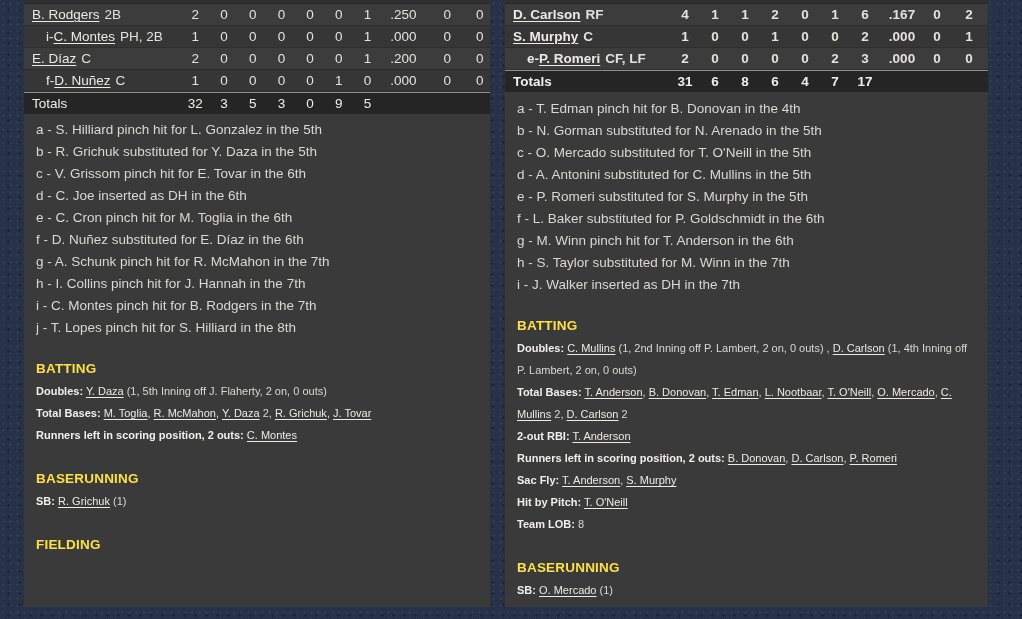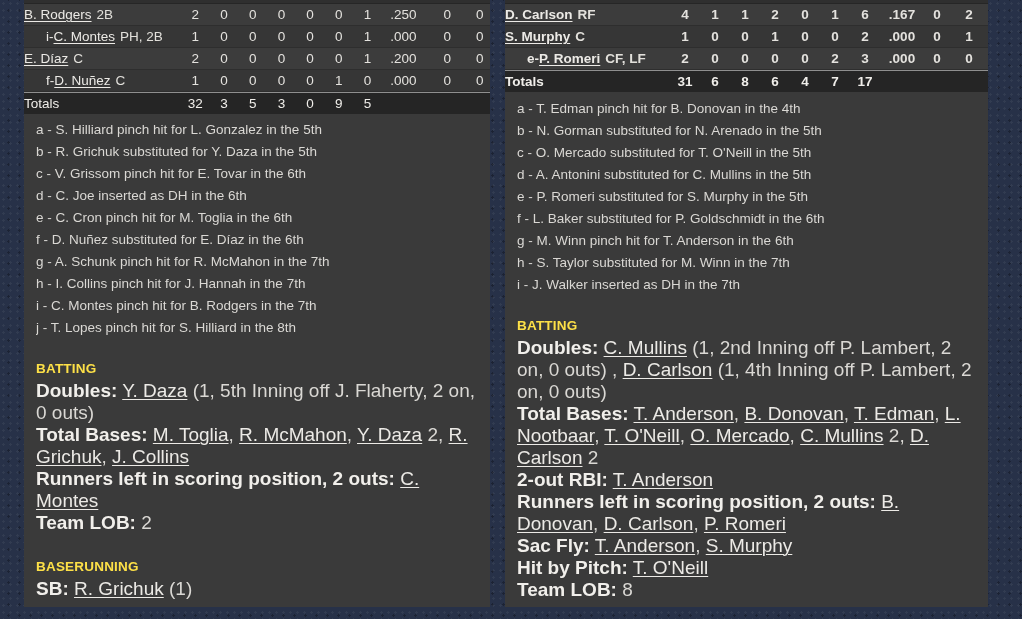--- a/index.html
+++ b/index.html
@@ -22,35 +22,35 @@
 
   .srow {
     display:grid; align-items:center; height:22px;
     border-bottom:1px solid #2e2e2e; font-size:13.5px; color:#e4e2de;
   }
   #panel-left  .srow { grid-template-columns:157px repeat(7,28.7px) 43px 45px 20px; }
   #panel-right .srow { grid-template-columns:165px repeat(7,30px) 44px 26px 38px;font-weight:bold; }
   .srow.light { background:#3c3c3c; }
   .srow.dark  { background:#363636; }
   .cell { text-align:center; }
-  .name-cell { white-space:nowrap; overflow:hidden; color:#eceae6; }
+  .name-cell { padding-left:8px; white-space:nowrap; overflow:hidden; color:#eceae6; }
   .srow.sub .name-cell { padding-left:22px; }
   .player-link { text-decoration:underline; text-underline-offset:2px; text-decoration-thickness:1px; color:#eceae6; cursor:pointer; }
   .pos { margin-left:5px; color:#e2e0db; }
   .srow.totals { background:#252525; border-top:1px solid #8f8f8f; border-bottom:none; color:#f0eeea; }
   .srow.totals .name-cell { color:#f0eeea; }
 
   .notes { padding:5px 28px 0 12px; }
   #panel-right .notes { padding-top:6px; }
   .note { line-height:22px; font-size:13.5px; color:#dad8d4; white-space:nowrap; overflow:hidden; }
 
   .sections { padding:0 12px; }
   .section-title { margin-top:22px; line-height:22px; font-size:13.5px; font-weight:bold; color:#fde047; letter-spacing:0.2px; }
   .section:first-child .section-title { margin-top:19px; }
-  .stat-line { line-height:22px; font-size:19px; color:#dad8d4; }
+  .stat-line { line-height:22px; font-size:11px; color:#dad8d4; }
   .stat-label { font-weight:bold; color:#f1efeb; }
 </style>
 </head>
 <body>
 
 <div class="panel" id="panel-left">
     <div class="partial-row"></div>
     <div class="srow light">
       <span class="name-cell"><span class="prefix"></span><span class="player-link">B. Rodgers</span><span class="pos">2B</span></span>
       <span class="cell">2</span>
@@ -125,23 +125,22 @@
       <div class="note">f - D. Nuñez substituted for E. Díaz in the 6th</div>
       <div class="note">g - A. Schunk pinch hit for R. McMahon in the 7th</div>
       <div class="note">h - I. Collins pinch hit for J. Hannah in the 7th</div>
       <div class="note">i - C. Montes pinch hit for B. Rodgers in the 7th</div>
       <div class="note">j - T. Lopes pinch hit for S. Hilliard in the 8th</div>
     </div>
     <div class="sections">
       <div class="section">
         <div class="section-title">BATTING</div>
         <div class="stat-line"><span class="stat-label">Doubles:</span> <span class="player-link">Y. Daza</span><span> (1, 5th Inning off J. Flaherty, 2 on, 0 outs)</span></div>
-        <div class="stat-line"><span class="stat-label">Total Bases:</span> <span class="player-link">M. Toglia</span><span>, </span><span class="player-link">R. McMahon</span><span>, </span><span class="player-link">Y. Daza</span><span> 2, </span><span class="player-link">R. Grichuk</span><span>, </span><span class="player-link">J. Collins</span></div>
+        <div class="stat-line"><span class="stat-label">Total Bases:</span> <span class="player-link">M. Toglia</span><span>, </span><span class="player-link">R. McMahon</span><span>, </span><span class="player-link">Y. Daza</span><span> 2, </span><span class="player-link">R. Grichuk</span><span>, </span><span class="player-link">J. Tovar</span></div>
         <div class="stat-line"><span class="stat-label">Runners left in scoring position, 2 outs:</span> <span class="player-link">C. Montes</span></div>
-        <div class="stat-line"><span class="stat-label">Team LOB:</span> <span>2</span></div>
       </div>
       <div class="section">
         <div class="section-title">BASERUNNING</div>
         <div class="stat-line"><span class="stat-label">SB:</span> <span class="player-link">R. Grichuk</span><span> (1)</span></div>
       </div>
       <div class="section">
         <div class="section-title">FIELDING</div>
       </div>
     </div>
   </div>

